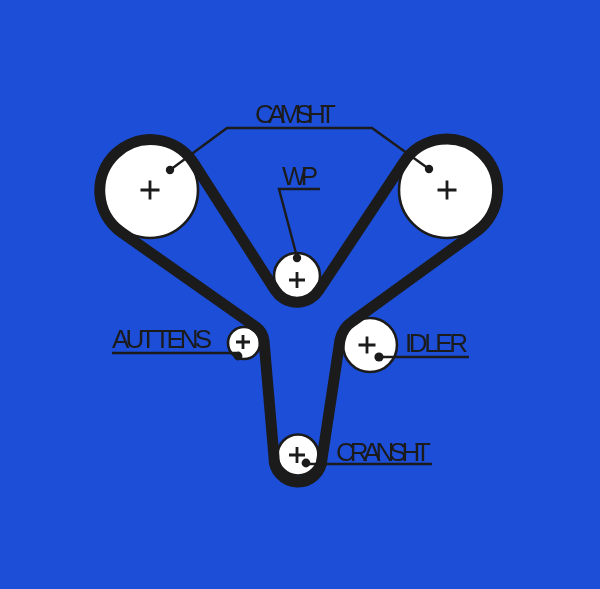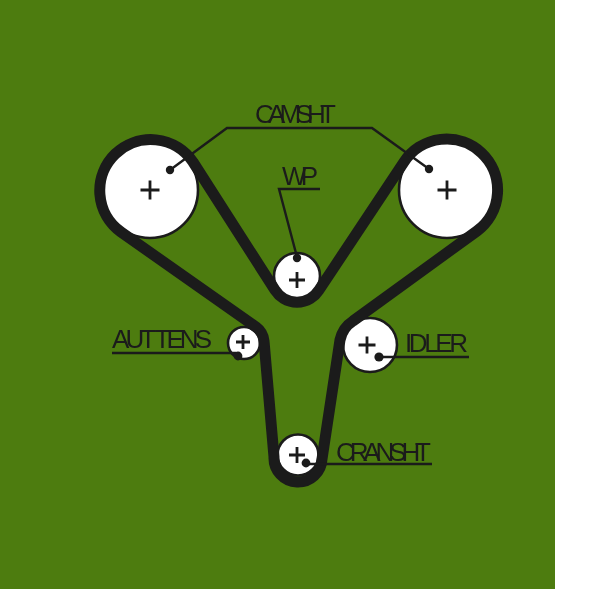--- a/index.html
+++ b/index.html
@@ -3,23 +3,23 @@
 <meta charset="utf-8">
 <style>
   html, body {
     margin: 0;
     padding: 0;
     background: #ffffff;
     font-family: "Liberation Sans", sans-serif;
   }
   .canvas {
     position: relative;
-    width: 555px;
+    width: 600px;
     height: 589px;
-    background: #4d7c0f;
+    background: #1d4ed8;
     overflow: hidden;
   }
   svg { display: block; }
   .label-text {
     font-family: "Liberation Sans", sans-serif;
     font-size: 26px;
     fill: #1b1b1b;
   }
 </style>
 </head>

